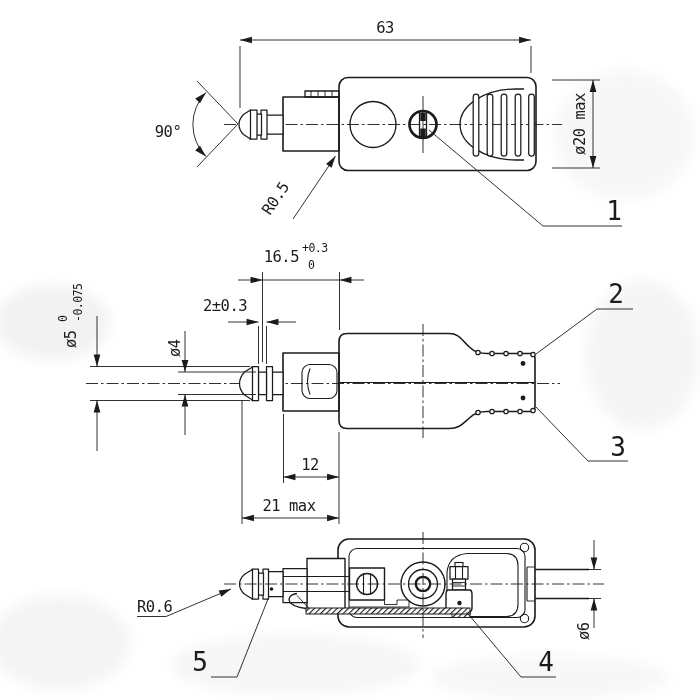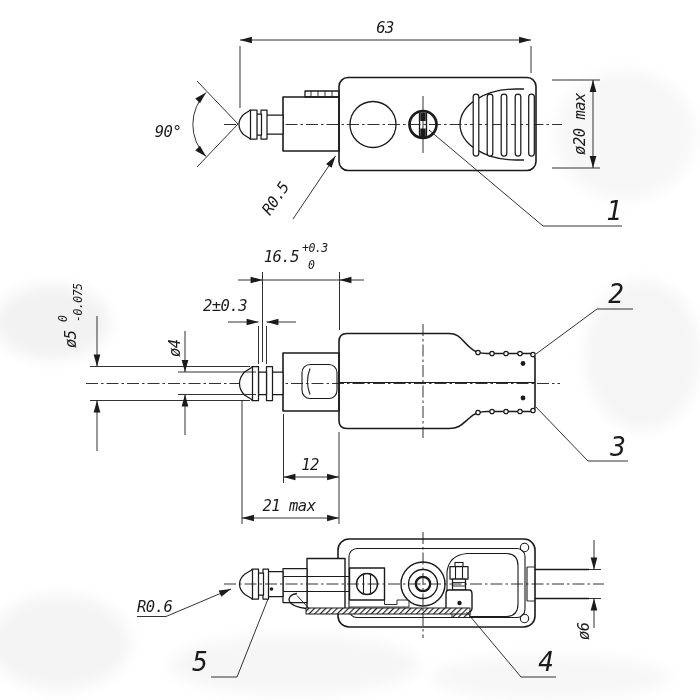--- a/index.html
+++ b/index.html
@@ -1,17 +1,17 @@
 <!DOCTYPE html>
 <html><head>
 <meta charset="utf-8">
 <style>
   html,body{margin:0;padding:0;background:#f6f6f6;}
   #stage{position:relative;width:700px;height:700px;background:#ffffff;overflow:hidden;
-         font-family:"DejaVu Sans Mono", monospace;font-style:italic;}
+         font-family:"DejaVu Sans Mono", monospace;}
   svg{position:absolute;left:0;top:0;}
   .wm{position:absolute;border-radius:50%;filter:blur(7px);pointer-events:none;}
   text{fill:#1b1b1b;font-family:"DejaVu Sans Mono", monospace;}
   .dim{font-size:15.5px;letter-spacing:-0.5px;}
   .dimsm{font-size:11.5px;letter-spacing:-0.5px;}
   .callout{font-size:26px;}
   .obj{stroke:#1b1b1b;stroke-width:1.6;fill:none;stroke-linejoin:round;}
   .obj2{stroke:#1b1b1b;stroke-width:1.3;fill:none;stroke-linejoin:round;}
   .objw{stroke:#1b1b1b;stroke-width:1.4;fill:#ffffff;stroke-linejoin:round;}
   .obj2w{stroke:#1b1b1b;stroke-width:1.25;fill:#ffffff;stroke-linejoin:round;}

